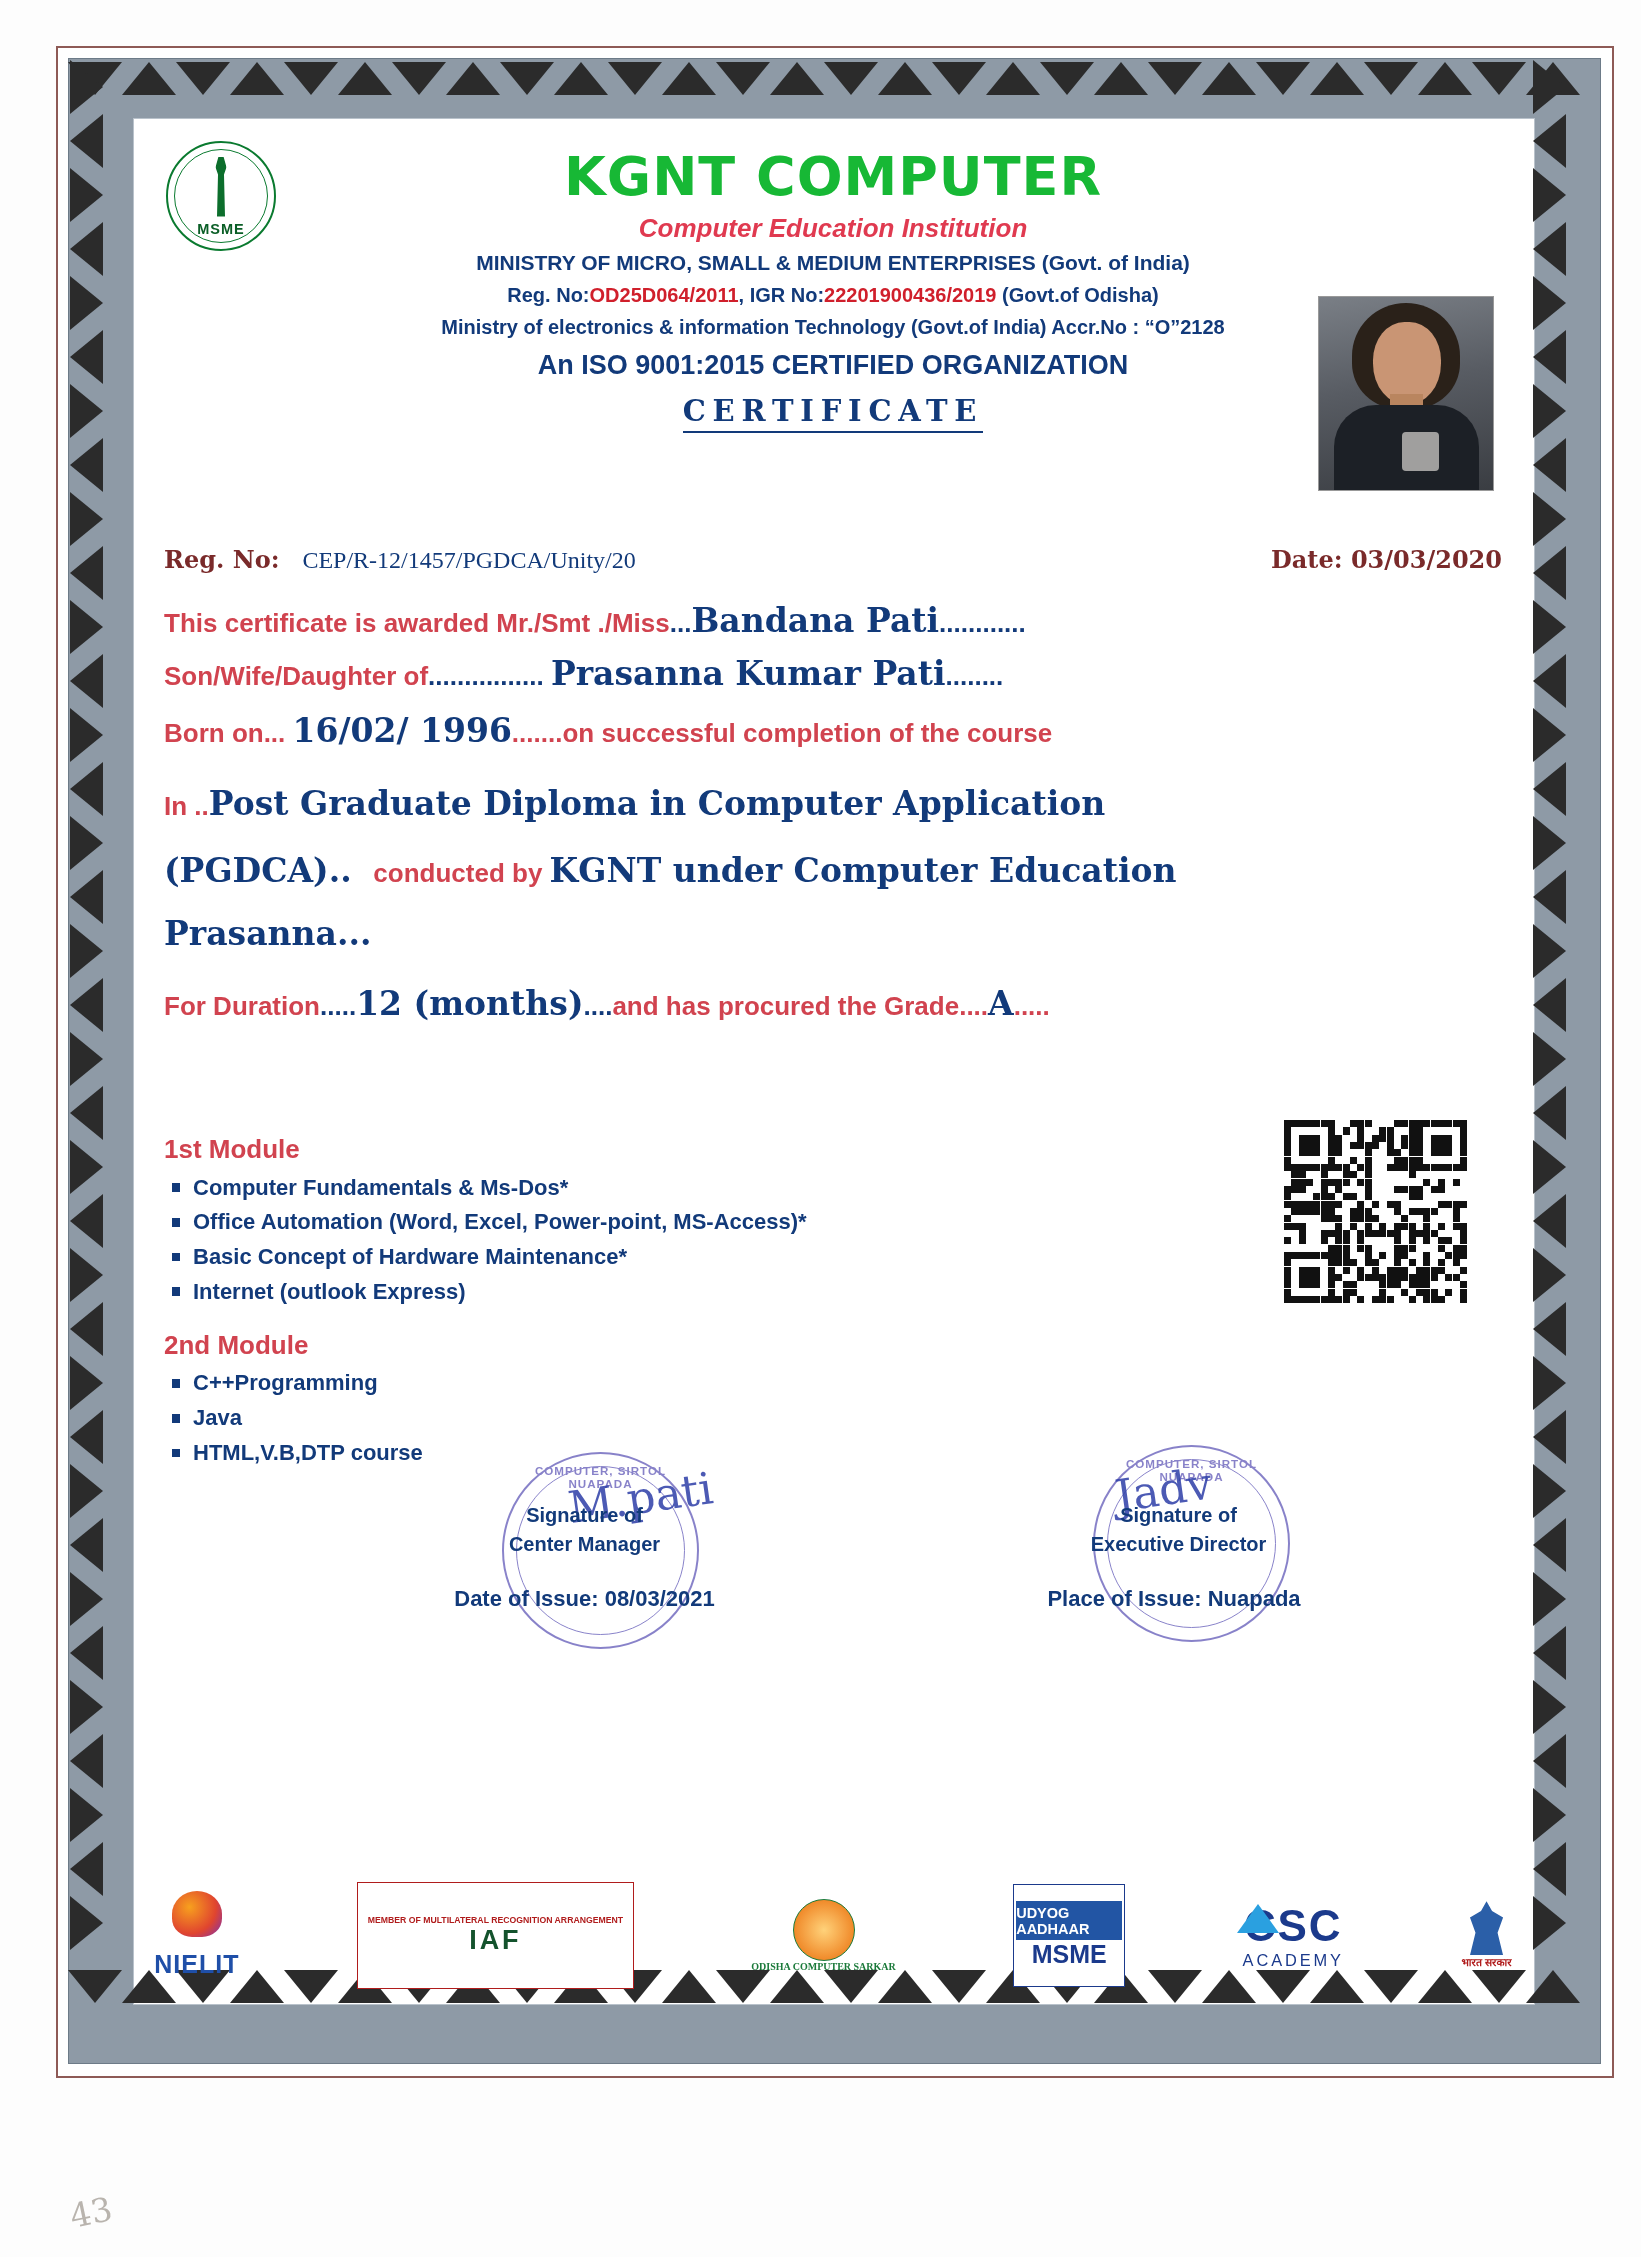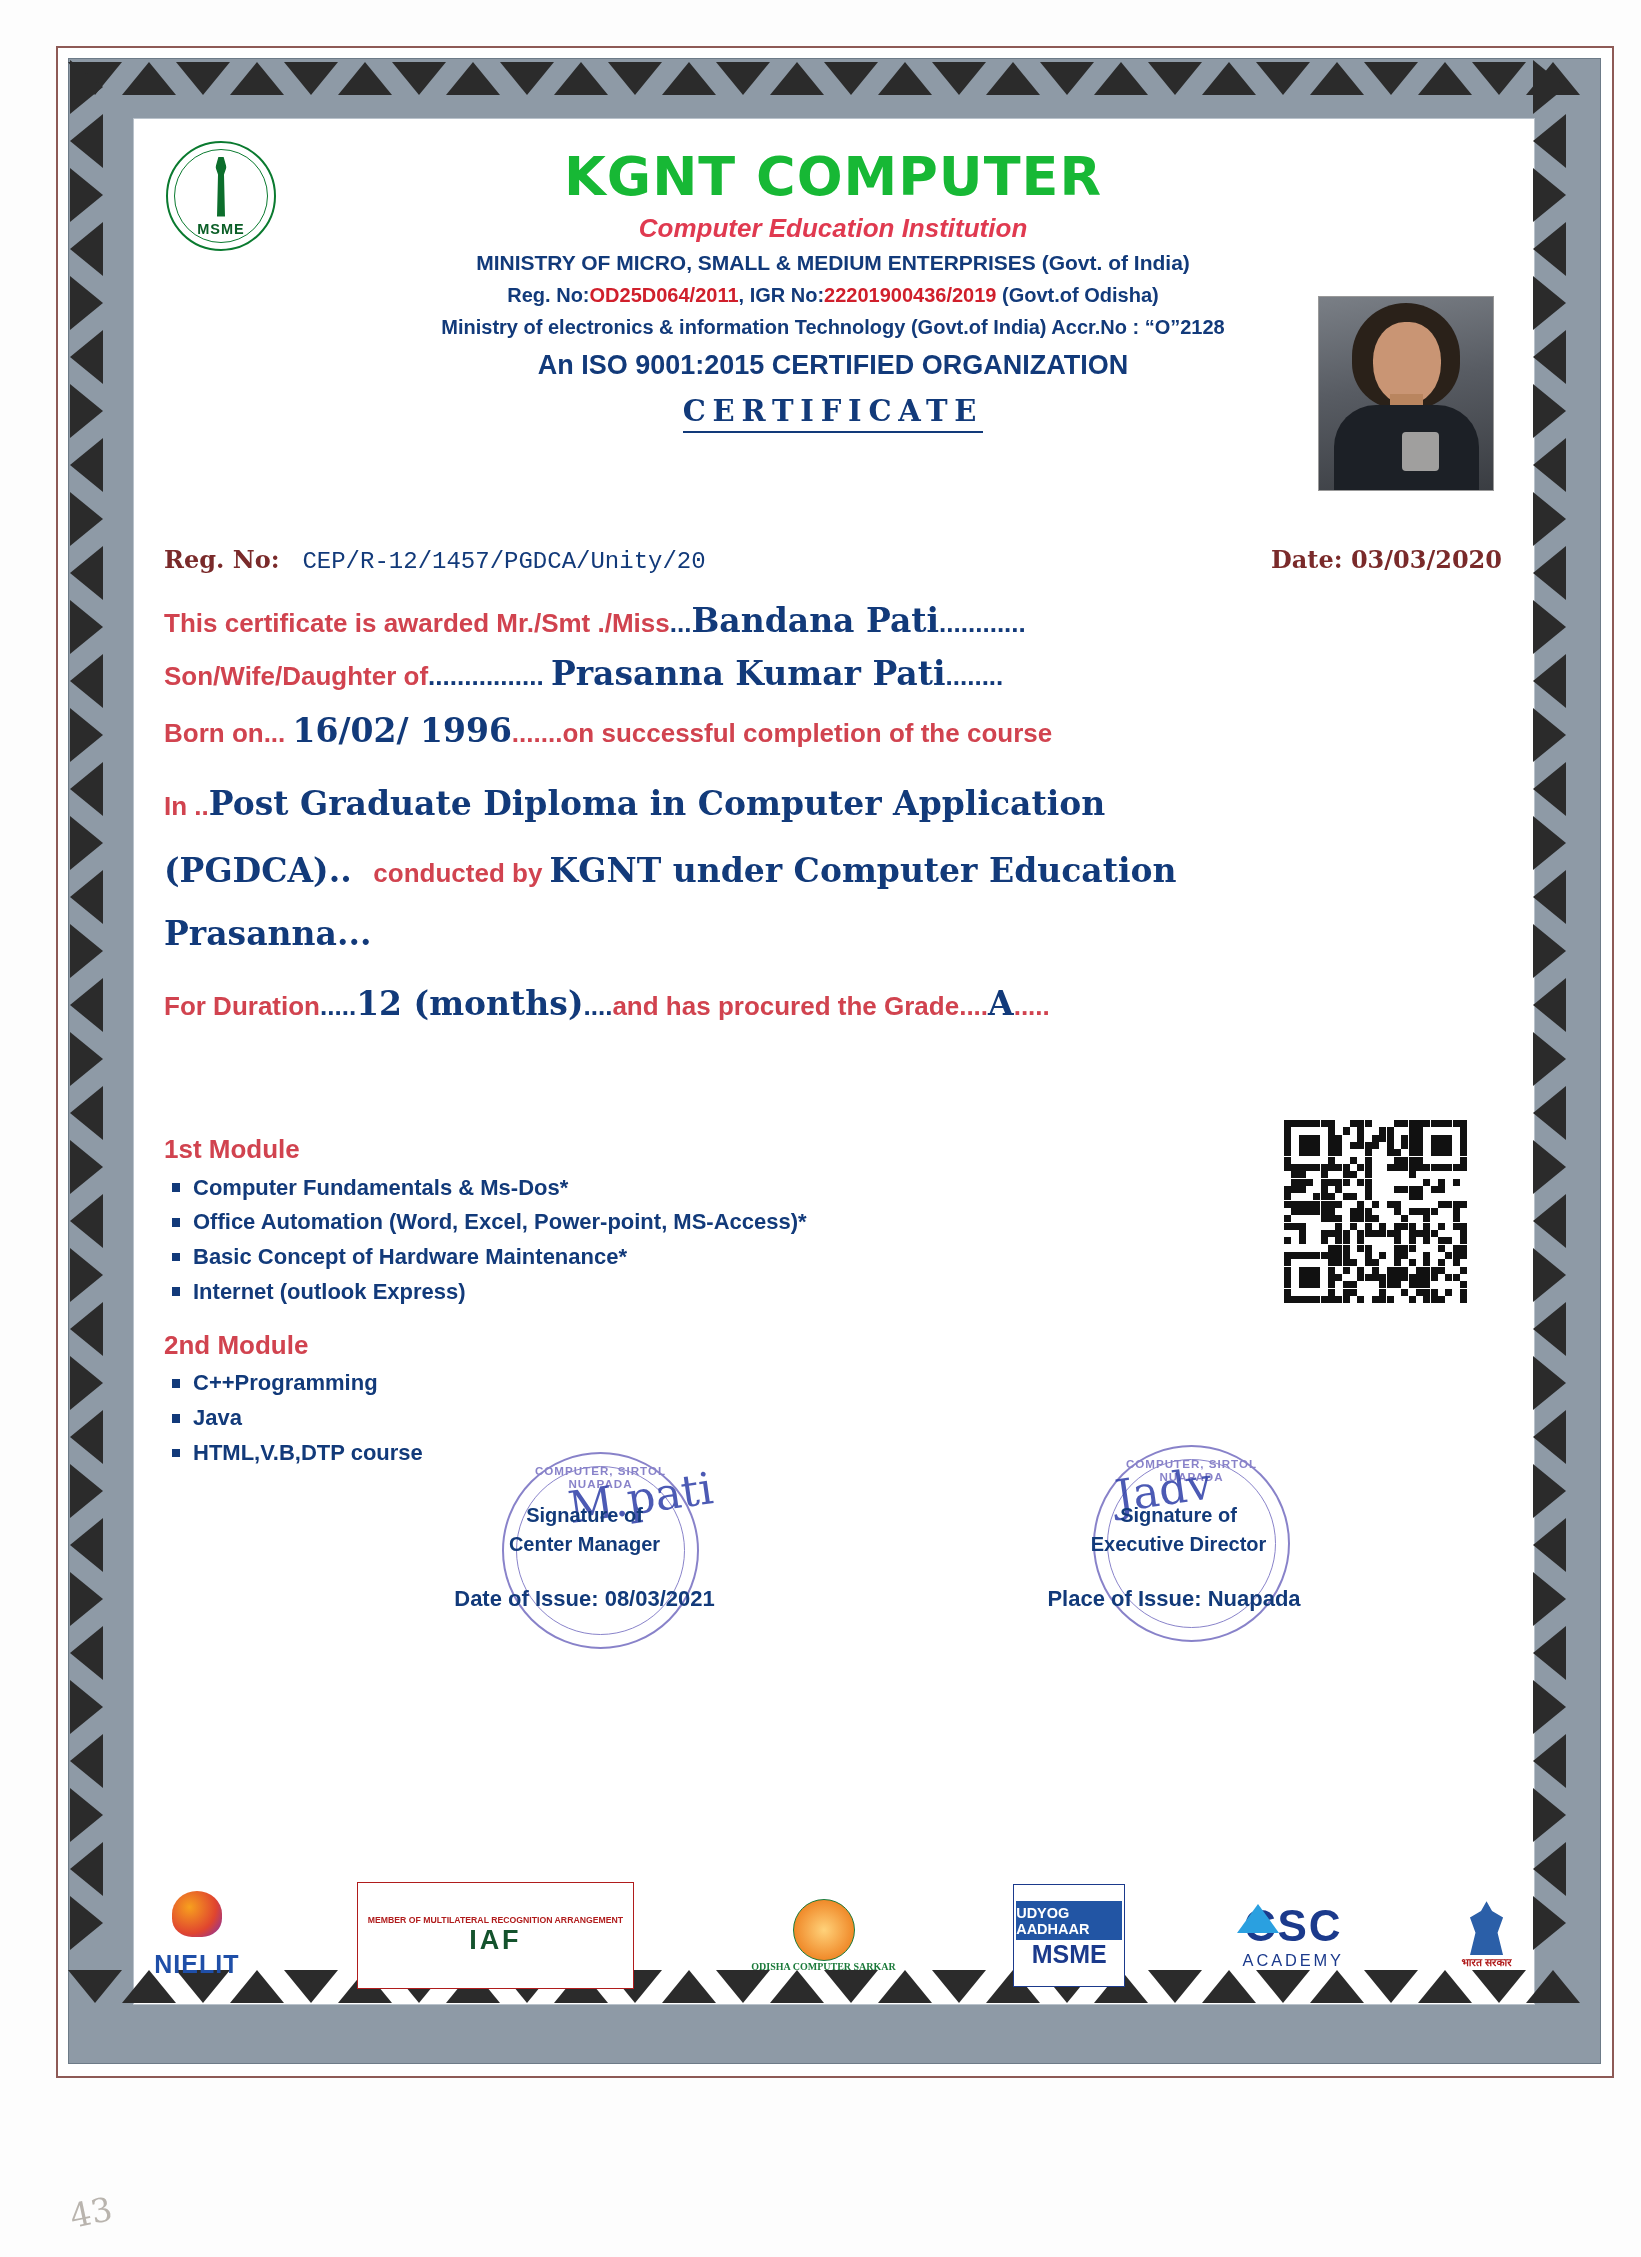--- a/index.html
+++ b/index.html
@@ -137,21 +137,21 @@
   .row-reg .lbl{color:#7a2a2a;font-weight:bold;}
   .row-reg .date{position:absolute;right:0;top:0;color:#7a2a2a;font-weight:bold;}
 
   .ln{
     position:absolute;left:29px;width:1342px;
     font-size:26px;font-weight:bold;
   }
   .red{color:#d1434f;}
   .blue{color:#123a7a;}
   .bignm{font-family:"DejaVu Serif", serif;font-size:33px;}
-  .serif{font-family:Liberation Mono, monospace;}
+  .serif{font-family:Liberation Serif, serif;}
 
   .modules{
     position:absolute;left:29px;top:1014px;width:792px;
   }
   .mod-title{
     font-size:26px;font-weight:bold;color:#d1434f;margin:0 0 9.7px 0;
   }
   .mod-list{margin:0 0 25px 0;padding:0;list-style:none;}
   .mod-list li{
     font-size:22px;font-weight:bold;color:#123a7a;

